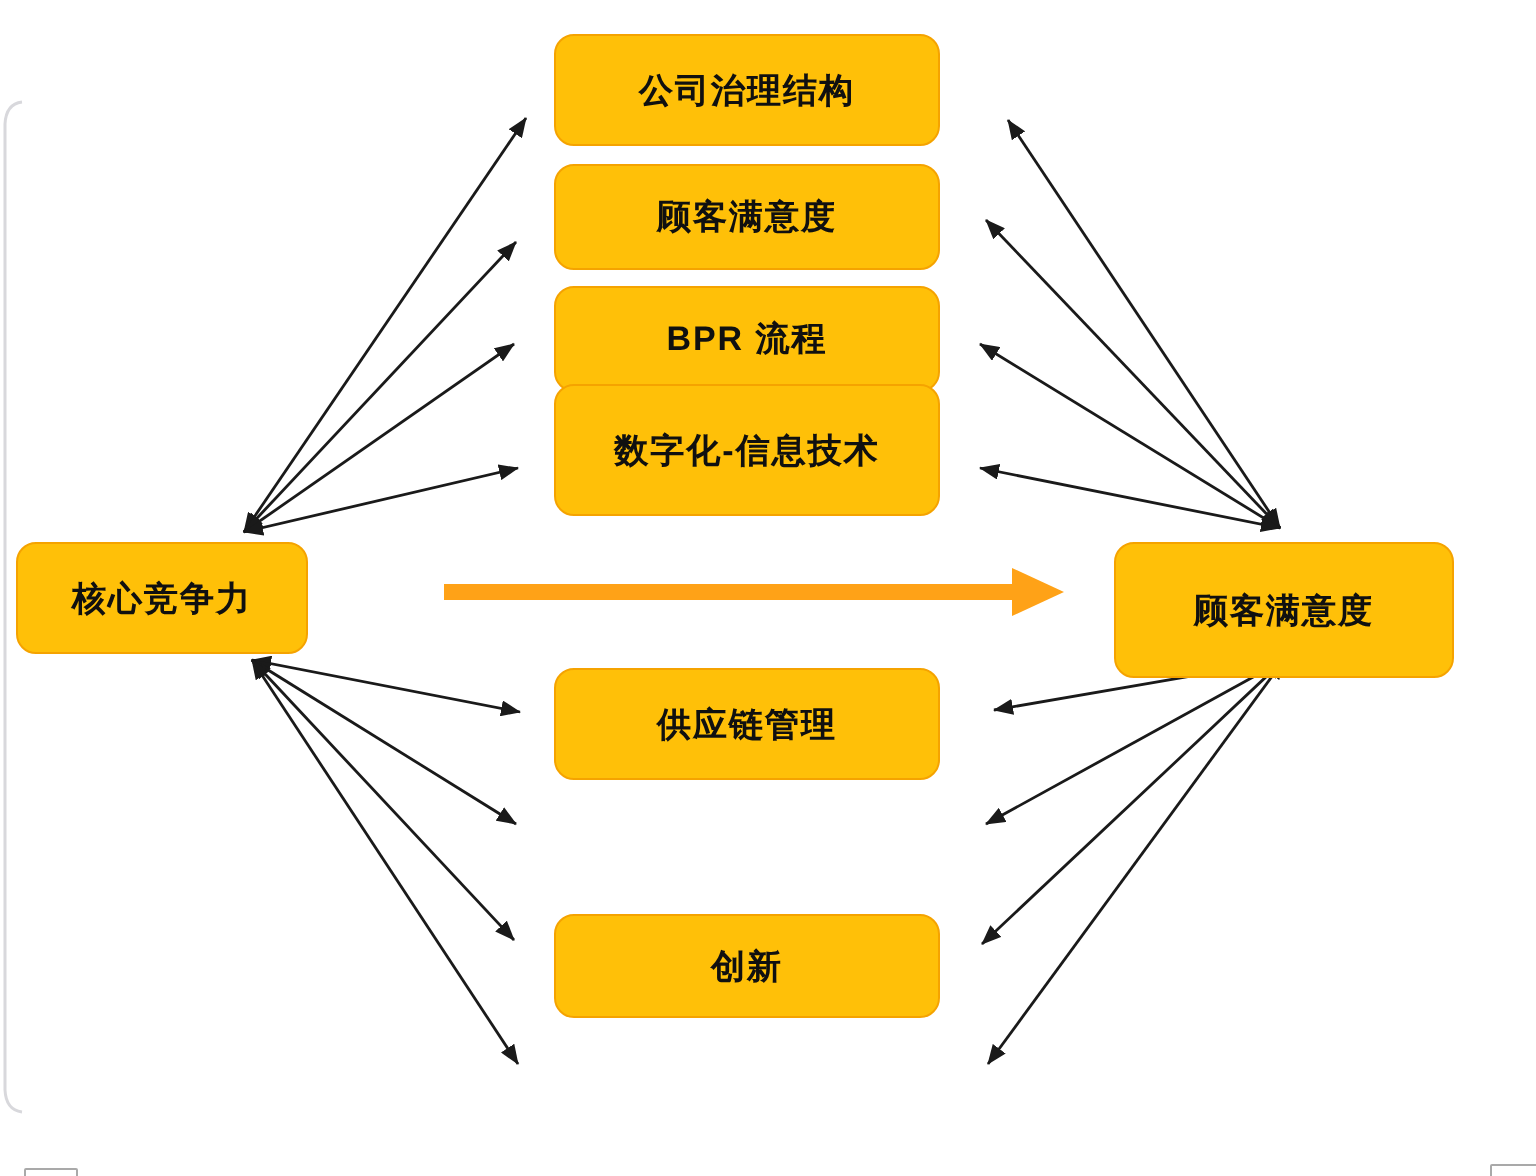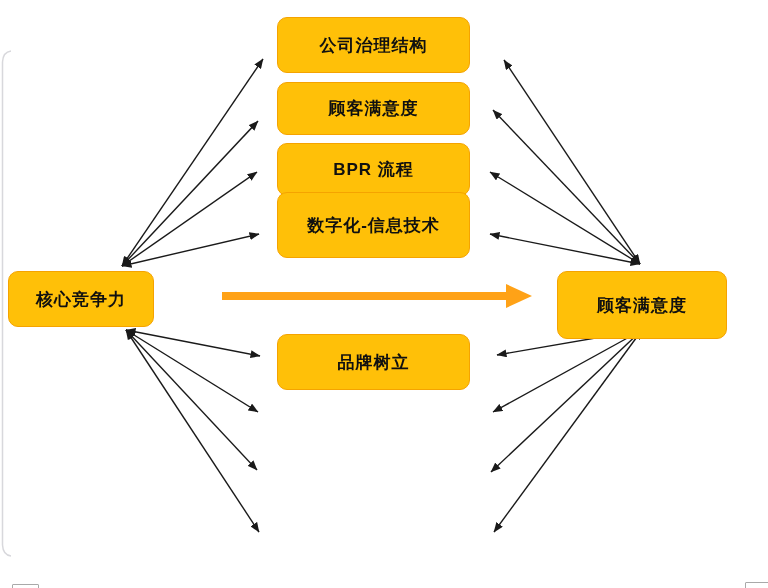--- a/index.html
+++ b/index.html
@@ -98,19 +98,22 @@
     <span>顾客满意度</span>
   </div>
   <div class="box factor" style="top:143px;height:53px">
     <span>BPR 流程</span>
   </div>
   <div class="box factor" style="top:192px;height:66px">
     <span>数字化-信息技术</span>
   </div>
 
   <div class="box factor" style="top:334px;height:56px">
-    <span>品牌树立</span>
+    <span>供应链管理</span>
+  </div>
+  <div class="box factor" style="top:457px;height:52px">
+    <span>创新</span>
   </div>
 
   <div class="fragment" style="left:12px;top:584px;width:27px;height:12px"></div>
   <div class="fragment" style="left:745px;top:582px;width:30px;height:14px"></div>
 
 </div>
 
 </body></html>

